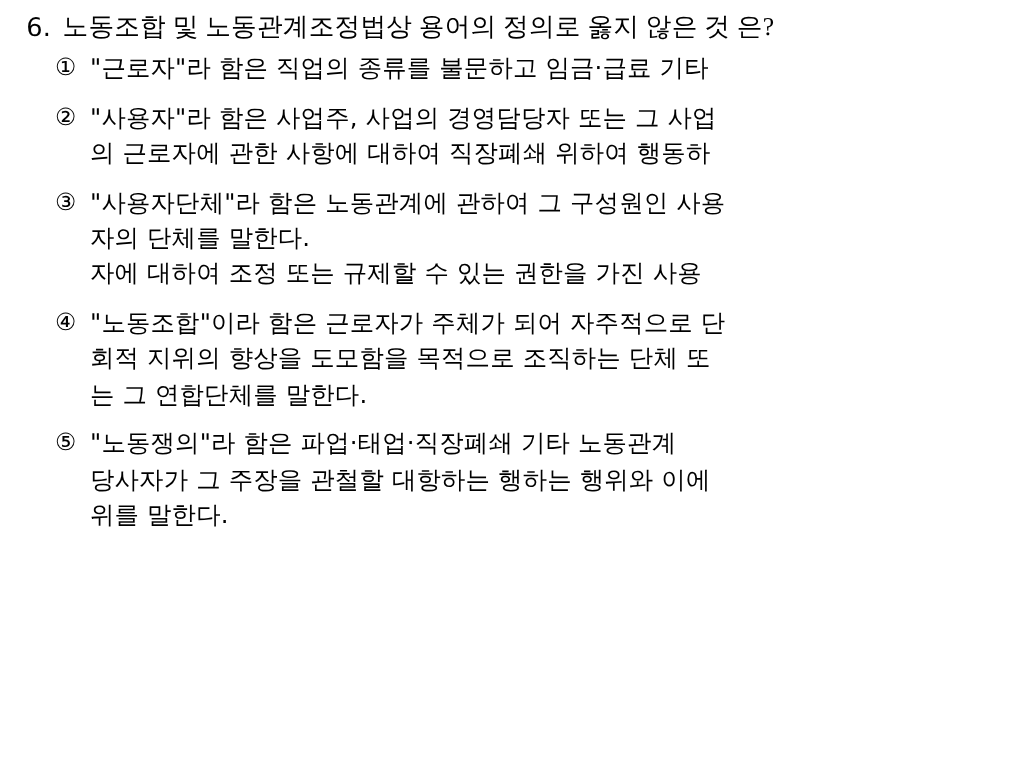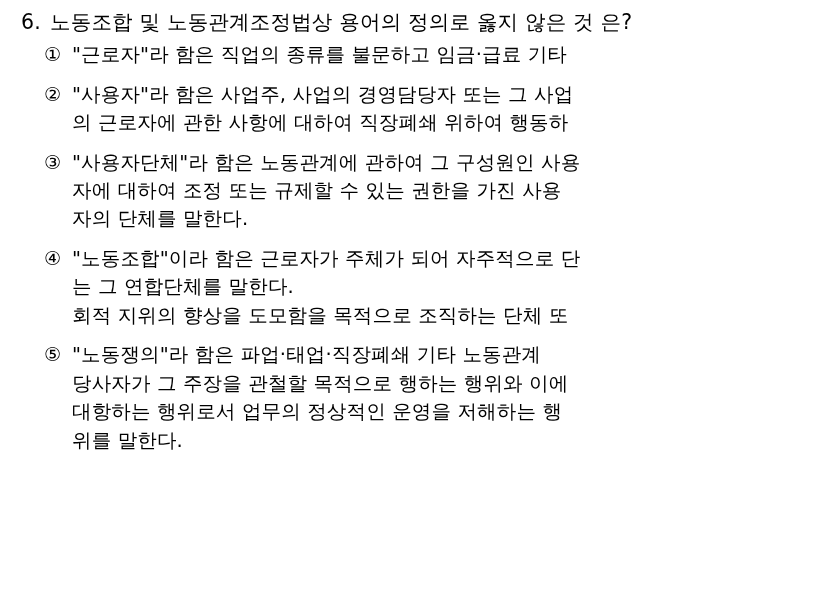--- a/index.html
+++ b/index.html
@@ -32,20 +32,21 @@
   .q-number {
     flex: 0 0 auto;
     width: 32px;
     text-align: right;
     padding-right: 9px;
     box-sizing: border-box;
   }
   .q-text {
     flex: 1 1 auto;
     max-width: 722px;
+    font-family: Liberation Serif, serif;
   }
   .choices {
     margin: 0;
     padding: 0;
   }
   .choice {
     display: flex;
     align-items: flex-start;
     font-size: 19.5px;
     line-height: 1.46;
@@ -97,38 +98,37 @@
       <span class="c-text">
         <span class="ln">"사용자"라 함은 사업주, 사업의 경영담당자 또는 그 사업</span>
         <span class="ln">의 근로자에 관한 사항에 대하여 직장폐쇄 위하여 행동하</span>
       </span>
     </div>
 
     <div class="choice">
       <span class="c-marker">③</span>
       <span class="c-text">
         <span class="ln">"사용자단체"라 함은 노동관계에 관하여 그 구성원인 사용</span>
+        <span class="ln">자의 단체를 말한다.</span>
         <span class="ln">자에 대하여 조정 또는 규제할 수 있는 권한을 가진 사용</span>
-        <span class="ln">자의 단체를 말한다.</span>
       </span>
     </div>
 
     <div class="choice">
       <span class="c-marker">④</span>
       <span class="c-text">
         <span class="ln">"노동조합"이라 함은 근로자가 주체가 되어 자주적으로 단</span>
+        <span class="ln">회적 지위의 향상을 도모함을 목적으로 조직하는 단체 또</span>
         <span class="ln">는 그 연합단체를 말한다.</span>
-        <span class="ln">회적 지위의 향상을 도모함을 목적으로 조직하는 단체 또</span>
       </span>
     </div>
 
     <div class="choice">
       <span class="c-marker">⑤</span>
       <span class="c-text">
         <span class="ln">"노동쟁의"라 함은 파업·태업·직장폐쇄 기타 노동관계</span>
-        <span class="ln">당사자가 그 주장을 관철할 목적으로 행하는 행위와 이에</span>
-        <span class="ln">대항하는 행위로서 업무의 정상적인 운영을 저해하는 행</span>
+        <span class="ln">당사자가 그 주장을 관철할 대항하는 행하는 행위와 이에</span>
         <span class="ln">위를 말한다.</span>
       </span>
     </div>
 
   </div>
 </div>
 
 </body></html>

